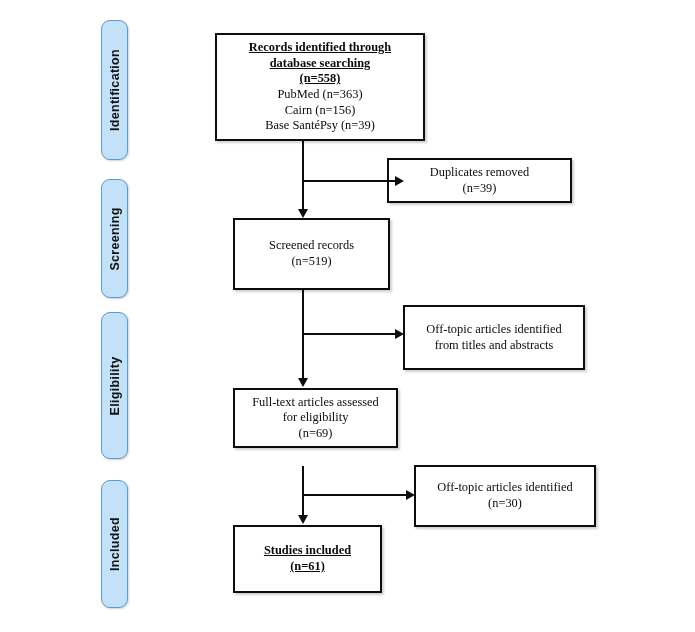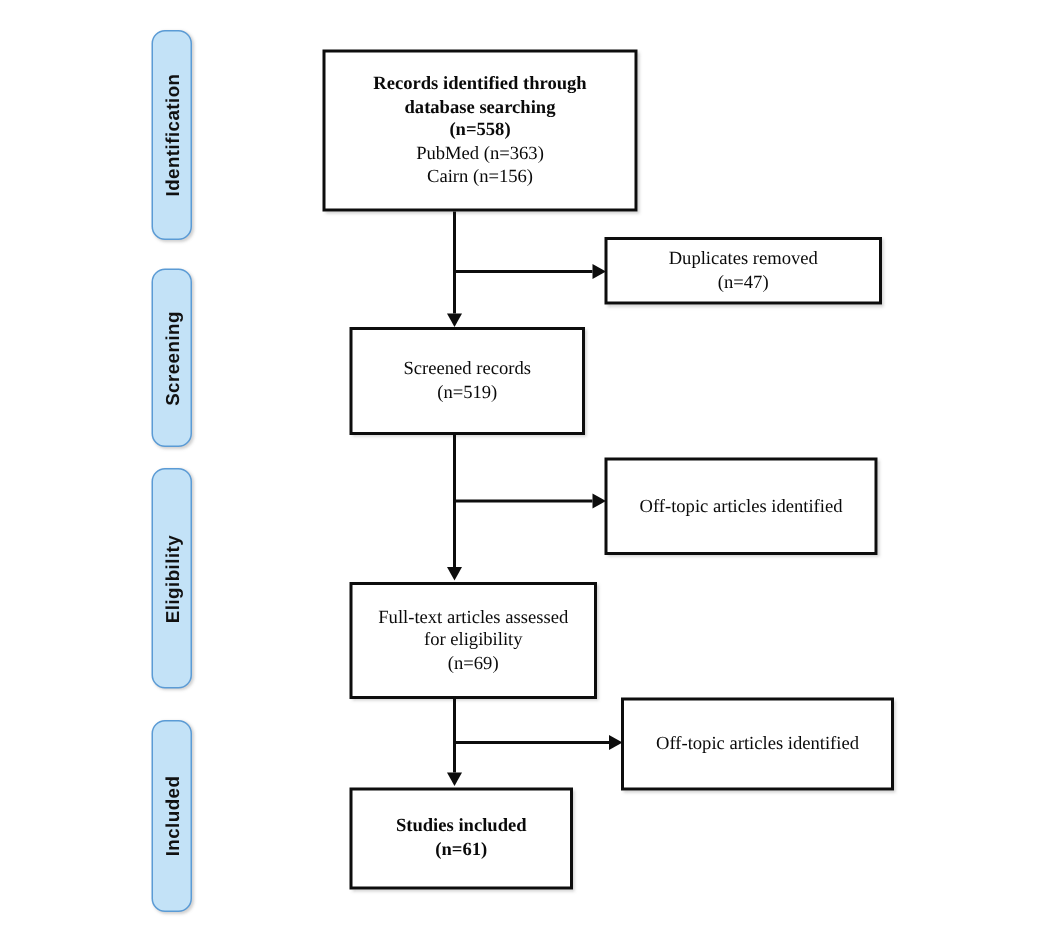--- a/index.html
+++ b/index.html
@@ -50,21 +50,21 @@
     box-shadow: 1.5px 1.5px 2px rgba(150,150,150,0.45);
   }
   .flow-box .box-text {
     text-align: center;
     line-height: 1.26;
     color: #0a0a0a;
     font-size: 12.4px;
     padding: 0 6px;
   }
   .flow-box .box-text .ln { display: block; }
-  .flow-box .box-text .ln.b { font-weight: bold; }
+  .flow-box .box-text .ln.b { font-weight: bold; text-decoration: underline; }
 
   
   .v-line, .h-line {
     position: absolute;
     background: #0d0d0d;
   }
   .v-line { width: 2px; }
   .h-line { height: 2px; }
 
   .arrow-down {
@@ -105,54 +105,57 @@
     <span class="stage-label">Included</span>
   </div>
 
   <div class="flow-box" style="left:215px; top:33px; width:210px; height:108px;">
     <div class="box-text">
       <span class="ln b">Records identified through</span>
       <span class="ln b">database searching</span>
       <span class="ln b">(n=558)</span>
       <span class="ln">PubMed (n=363)</span>
       <span class="ln">Cairn (n=156)</span>
+      <span class="ln">Base SantéPsy (n=39)</span>
     </div>
   </div>
 
-  <div class="flow-box" style="left:403px; top:158px; width:185px; height:45px;">
+  <div class="flow-box" style="left:387px; top:158px; width:185px; height:45px;">
     <div class="box-text">
       <span class="ln">Duplicates removed</span>
-      <span class="ln">(n=47)</span>
+      <span class="ln">(n=39)</span>
     </div>
   </div>
 
   <div class="flow-box" style="left:233px; top:218px; width:157px; height:72px;">
     <div class="box-text">
       <span class="ln">Screened records</span>
       <span class="ln">(n=519)</span>
     </div>
   </div>
 
   <div class="flow-box" style="left:403px; top:305px; width:182px; height:65px;">
     <div class="box-text">
       <span class="ln">Off-topic articles identified</span>
+      <span class="ln">from titles and abstracts</span>
     </div>
   </div>
 
-  <div class="flow-box" style="left:233px; top:388px; width:165px; height:78px;">
+  <div class="flow-box" style="left:233px; top:388px; width:165px; height:60px;">
     <div class="box-text">
       <span class="ln">Full-text articles assessed</span>
       <span class="ln">for eligibility</span>
       <span class="ln">(n=69)</span>
     </div>
   </div>
 
   <div class="flow-box" style="left:414px; top:465px; width:182px; height:62px;">
     <div class="box-text">
       <span class="ln">Off-topic articles identified</span>
+      <span class="ln">(n=30)</span>
     </div>
   </div>
 
   <div class="flow-box" style="left:233px; top:525px; width:149px; height:68px;">
     <div class="box-text">
       <span class="ln b">Studies included</span>
       <span class="ln b">(n=61)</span>
     </div>
   </div>
 

